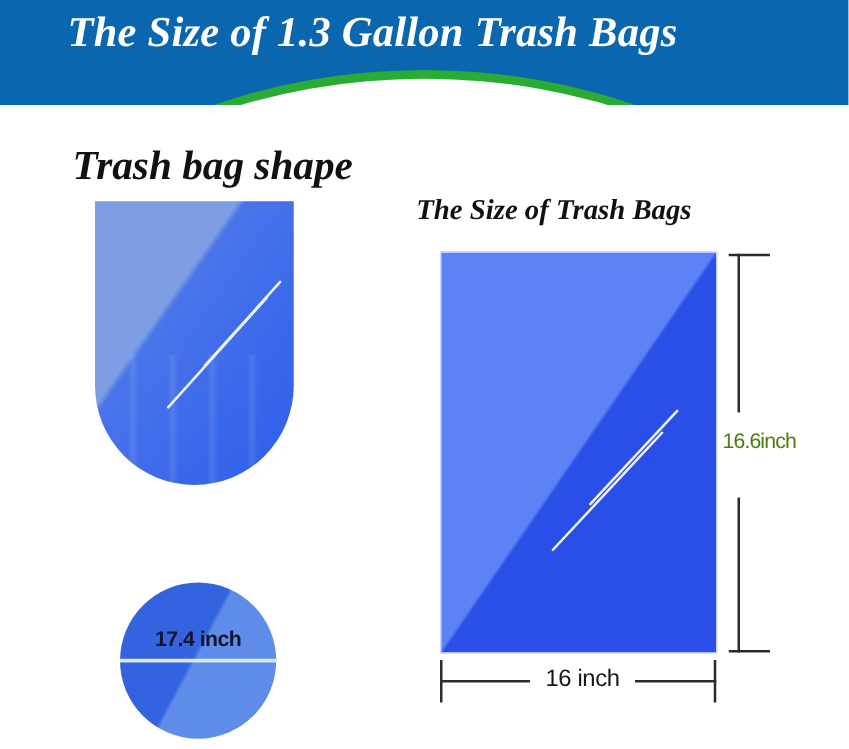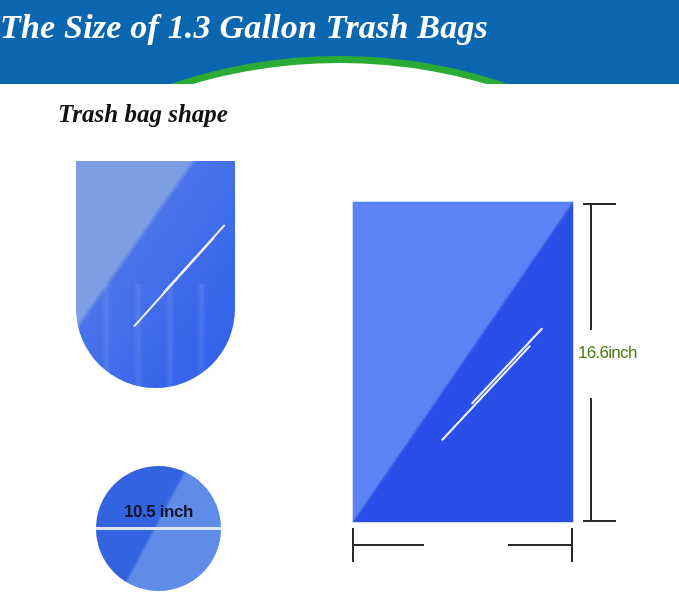--- a/index.html
+++ b/index.html
@@ -45,20 +45,21 @@
     width: 939px;
     height: 420px;
     border-radius: 50% 50% 0 0 / 100% 100% 0 0;
     background: #ffffff;
   }
   .header-title {
     position: absolute;
     left: 0;
     top: 8px;
     width: 596px;
+    text-align: center;
     color: #ffffff;
     font-family: "Liberation Serif", serif;
     font-weight: bold;
     font-style: italic;
     font-size: 34px;
     letter-spacing: 0.2px;
     white-space: nowrap;
     z-index: 4;
   }
 
@@ -66,22 +67,22 @@
   .label-serif {
     position: absolute;
     color: #111111;
     font-family: "Liberation Serif", serif;
     font-weight: bold;
     font-style: italic;
     white-space: nowrap;
   }
   #label-trash-bag-shape {
     left: 58px;
-    top: 100px;
-    font-size: 25px;
+    top: 115px;
+    font-size: 33px;
   }
   #label-bottom-diameter {
     left: 74px;
     top: 422px;
     font-size: 24px;
   }
   #label-size-of-trash-bags {
     left: 333px;
     top: 155px;
     font-size: 23px;
@@ -303,33 +304,35 @@
     </div>
     <div class="shine" id="bag-shine-1"></div>
     <div class="shine" id="bag-shine-2"></div>
   </div>
 
 
   <div id="diameter-circle-wrap">
     <div class="circle-body">
       <div class="circle-diameter-line"></div>
     </div>
-    <div id="diameter-value">10.5 inch</div>
+    <div id="diameter-value">17.4 inch</div>
   </div>
 
+  <div class="label-serif" id="label-size-of-trash-bags">The Size of  Trash Bags</div>
 
   <div id="bag-rect">
     <div class="shine" id="rect-shine-1"></div>
     <div class="shine" id="rect-shine-2"></div>
   </div>
 
   <div class="dim-line" id="dim-v-tick-top"></div>
   <div class="dim-line" id="dim-v-upper"></div>
   <div class="dim-line" id="dim-v-lower"></div>
   <div class="dim-line" id="dim-v-tick-bottom"></div>
   <div id="label-height">16.6inch</div>
 
   <div class="dim-line" id="dim-h-tick-left"></div>
   <div class="dim-line" id="dim-h-tick-right"></div>
   <div class="dim-line" id="dim-h-left-seg"></div>
   <div class="dim-line" id="dim-h-right-seg"></div>
+  <div id="label-width">16 inch</div>
 
 </div>
 
 </body></html>

